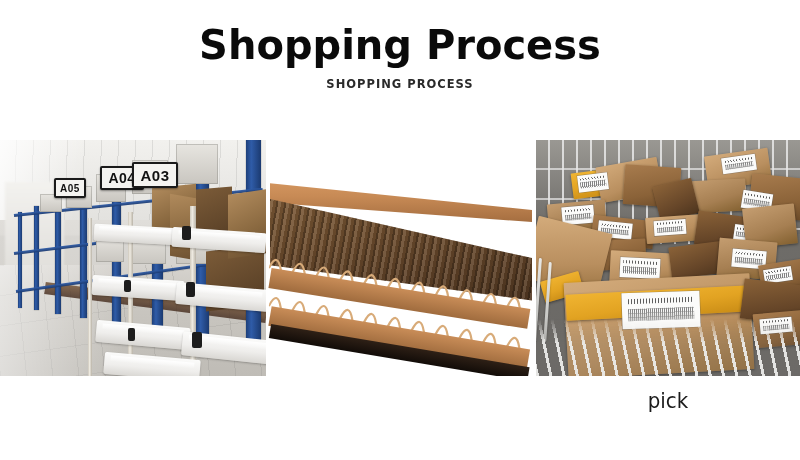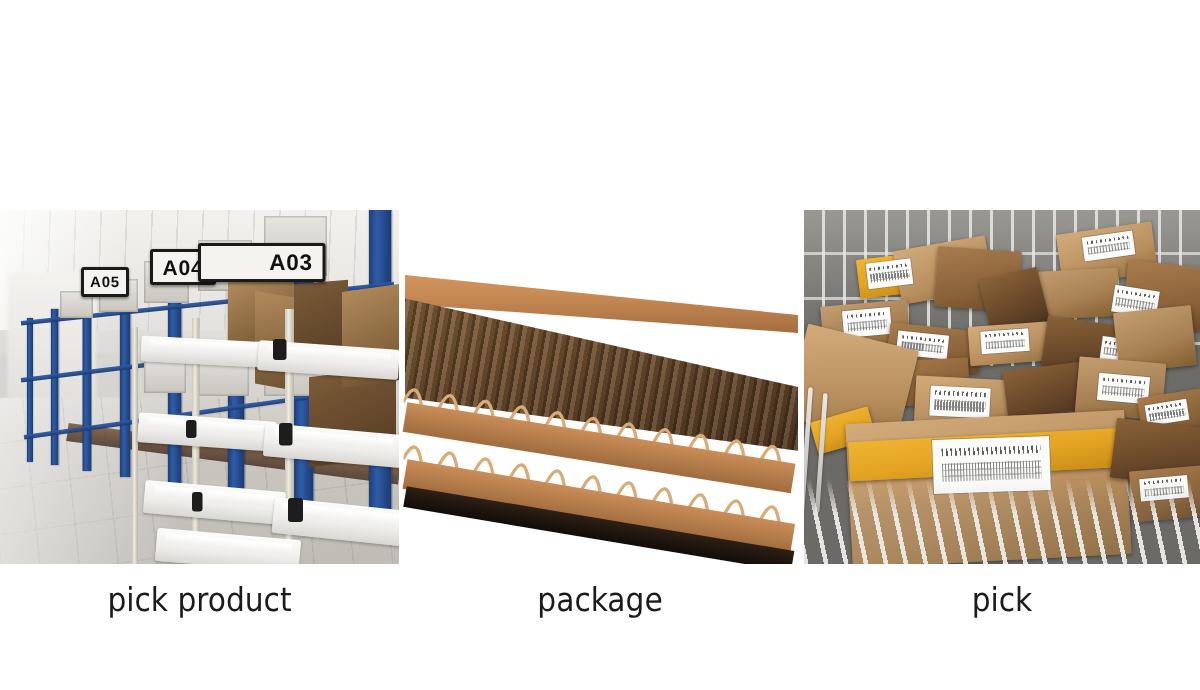--- a/index.html
+++ b/index.html
@@ -293,20 +293,24 @@
   }
   .cap-1{ left:0px;   width:266px; }
   .cap-2{ left:268px; width:264px; }
   .cap-3{ left:536px; width:264px; }
 </style>
 </head>
 <body>
 
 <div class="page">
 
+  <div class="header">
+    <h1 class="title">Shopping Process</h1>
+    <div class="subtitle">SHOPPING PROCESS</div>
+  </div>
 
   <div class="panels">
 
     <div class="panel panel-1">
       <div class="photo wh">
         <div class="wh-ceiling"></div>
         <div class="wh-far"></div>
         <div class="wh-floor"></div>
         <div class="wh-skirt2"></div>
 
@@ -351,21 +355,21 @@
         <div class="wh-bin" style="left:104px; top:216px; width:96px; height:22px; transform:rotate(5deg);"></div>
 
         <div class="wh-knob" style="left:182px; top:86px;  width:9px; height:14px;"></div>
         <div class="wh-knob" style="left:186px; top:142px; width:9px; height:15px;"></div>
         <div class="wh-knob" style="left:192px; top:192px; width:10px; height:16px;"></div>
         <div class="wh-knob" style="left:124px; top:140px; width:7px; height:12px;"></div>
         <div class="wh-knob" style="left:128px; top:188px; width:7px; height:13px;"></div>
 
         <div class="wh-sign" style="left:54px; top:38px; width:28px; height:16px; font-size:10px;">A05</div>
         <div class="wh-sign" style="left:100px; top:26px; width:40px; height:20px; font-size:14px;">A04</div>
-        <div class="wh-sign" style="left:132px; top:22px; width:42px; height:22px; font-size:15px;padding-left:39px;">A03</div>
+        <div class="wh-sign" style="left:132px; top:22px; width:42px; height:22px; font-size:15px;">A03</div>
       </div>
     </div>
 
     <div class="panel panel-2">
       <div class="photo cb">
         <div class="cb-stack">
 
           <div class="cb-liner"></div>
 
           <div class="cb-body"></div>
@@ -440,18 +444,16 @@
 
         <div class="pk-cagebar" style="left:0px;  top:118px; width:3px; height:84px; transform:rotate(4deg);"></div>
         <div class="pk-cagebar" style="left:10px; top:122px; width:3px; height:80px; transform:rotate(4deg);"></div>
 
         <div class="pk-mesh-bottom"></div>
       </div>
     </div>
   </div>
 
   <div class="captions">
-    <div class="caption cap-1">pick product</div>
-    <div class="caption cap-2">package</div>
     <div class="caption cap-3">pick</div>
   </div>
 
 </div>
 
 </body></html>

